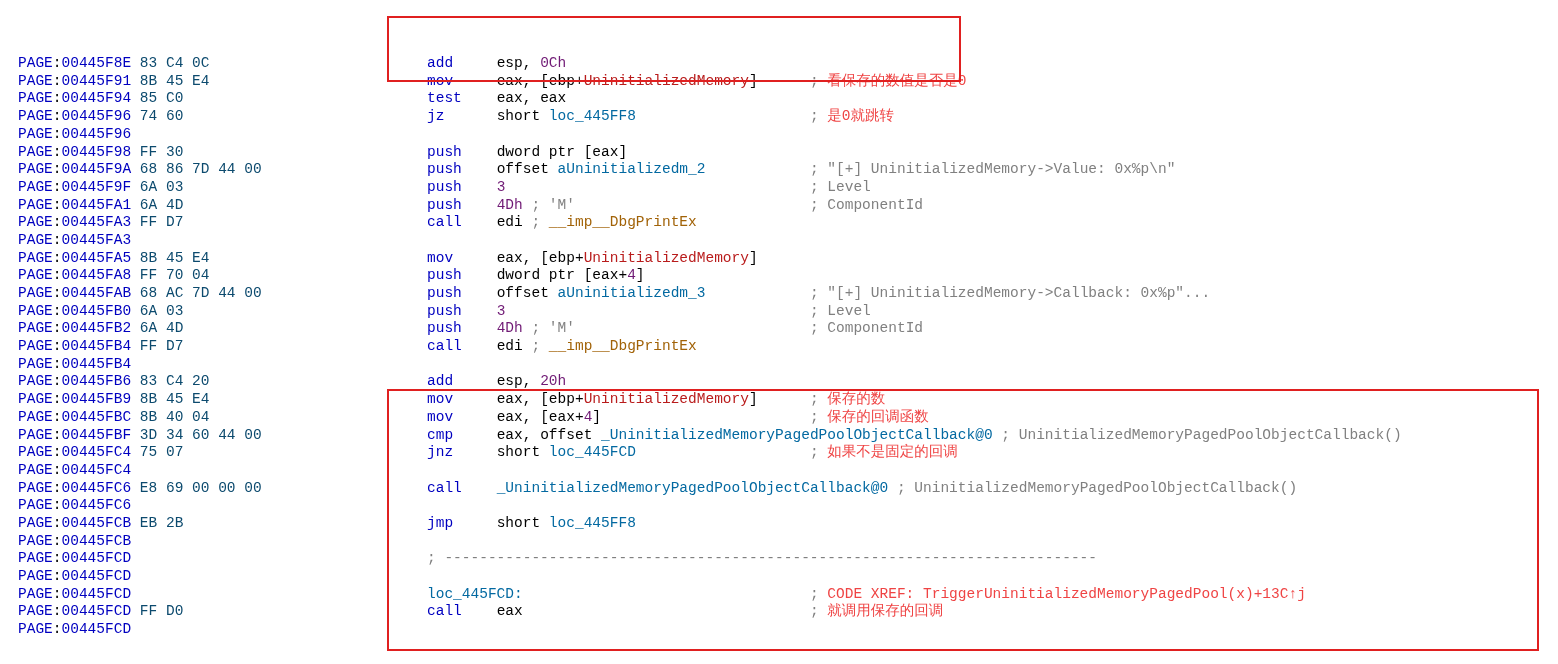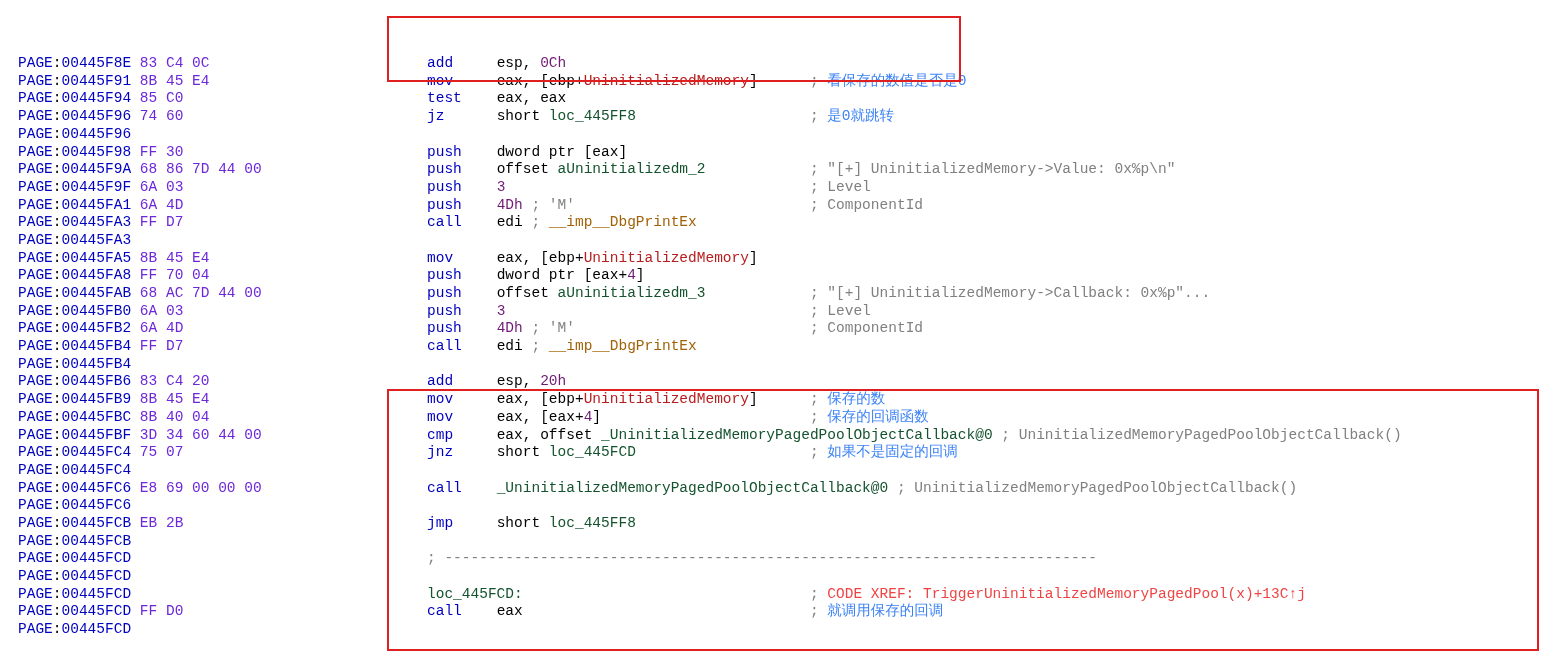--- a/index.html
+++ b/index.html
@@ -1,27 +1,27 @@
 <!DOCTYPE html>
 <html><head>
 <meta charset="utf-8">
 <style>
   body{margin:0;background:#fff;font-family:Consolas,'Courier New',monospace;font-size:14.5px;white-space:pre;color:#000;line-height:1.22;position:relative}
   .pad{padding:2px 0 0 18px}
   .kw{color:#0000c0}
-  .hex{color:#6d28d9}
+  .hex{color:#0c4a6e}
   .num{color:#701a75}
   .var{color:#b91c1c}
   .str{color:#808080}
   .cmt{color:#808080}
-  .lbl{color:#14532d}
+  .lbl{color:#0369a1}
   .imp{color:#a16207}
   .xref{color:#ef4444}
   .op{color:#000}
-  .arr{color:#3b82f6}
+  .arr{color:#ef4444}
   .redbox{position:absolute;border:2.5px solid #e02020;pointer-events:none}
 </style>
 </head>
 <body>
 
 
 <div class="pad" id="root"><div><span class="kw">PAGE</span><span class="op">:</span><span class="kw">00445F8E</span><span class="op"> </span><span class="hex">83 C4 0C                         </span><span class="kw">add     </span><span class="op">esp, </span><span class="num">0Ch</span></div><div><span class="kw">PAGE</span><span class="op">:</span><span class="kw">00445F91</span><span class="op"> </span><span class="hex">8B 45 E4                         </span><span class="kw">mov     </span><span class="op">eax, [ebp+</span><span class="var">UninitializedMemory</span><span class="op">]</span><span class="op">      </span><span class="cmt">; </span><span class="arr">看保存的数值是否是0</span></div><div><span class="kw">PAGE</span><span class="op">:</span><span class="kw">00445F94</span><span class="op"> </span><span class="hex">85 C0                            </span><span class="kw">test    </span><span class="op">eax, eax</span></div><div><span class="kw">PAGE</span><span class="op">:</span><span class="kw">00445F96</span><span class="op"> </span><span class="hex">74 60                            </span><span class="kw">jz      </span><span class="op">short </span><span class="lbl">loc_445FF8</span><span class="op">                    </span><span class="cmt">; </span><span class="arr">是0就跳转</span></div><div><span class="kw">PAGE</span><span class="op">:</span><span class="kw">00445F96</span><span class="op"> </span><span class="hex">                                 </span></div><div><span class="kw">PAGE</span><span class="op">:</span><span class="kw">00445F98</span><span class="op"> </span><span class="hex">FF 30                            </span><span class="kw">push    </span><span class="op">dword ptr [eax]</span></div><div><span class="kw">PAGE</span><span class="op">:</span><span class="kw">00445F9A</span><span class="op"> </span><span class="hex">68 86 7D 44 00                   </span><span class="kw">push    </span><span class="op">offset </span><span class="lbl">aUninitializedm_2</span><span class="op">            </span><span class="cmt">; </span><span class="str">"[+] UninitializedMemory-&gt;Value: 0x%p\n"</span></div><div><span class="kw">PAGE</span><span class="op">:</span><span class="kw">00445F9F</span><span class="op"> </span><span class="hex">6A 03                            </span><span class="kw">push    </span><span class="num">3</span><span class="op">                                   </span><span class="cmt">; </span><span class="str">Level</span></div><div><span class="kw">PAGE</span><span class="op">:</span><span class="kw">00445FA1</span><span class="op"> </span><span class="hex">6A 4D                            </span><span class="kw">push    </span><span class="num">4Dh </span><span class="cmt">; </span><span class="str">'M'</span><span class="op">                           </span><span class="cmt">; </span><span class="str">ComponentId</span></div><div><span class="kw">PAGE</span><span class="op">:</span><span class="kw">00445FA3</span><span class="op"> </span><span class="hex">FF D7                            </span><span class="kw">call    </span><span class="op">edi </span><span class="cmt">; </span><span class="imp">__imp__DbgPrintEx</span></div><div><span class="kw">PAGE</span><span class="op">:</span><span class="kw">00445FA3</span><span class="op"> </span><span class="hex">                                 </span></div><div><span class="kw">PAGE</span><span class="op">:</span><span class="kw">00445FA5</span><span class="op"> </span><span class="hex">8B 45 E4                         </span><span class="kw">mov     </span><span class="op">eax, [ebp+</span><span class="var">UninitializedMemory</span><span class="op">]</span></div><div><span class="kw">PAGE</span><span class="op">:</span><span class="kw">00445FA8</span><span class="op"> </span><span class="hex">FF 70 04                         </span><span class="kw">push    </span><span class="op">dword ptr [eax+</span><span class="num">4</span><span class="op">]</span></div><div><span class="kw">PAGE</span><span class="op">:</span><span class="kw">00445FAB</span><span class="op"> </span><span class="hex">68 AC 7D 44 00                   </span><span class="kw">push    </span><span class="op">offset </span><span class="lbl">aUninitializedm_3</span><span class="op">            </span><span class="cmt">; </span><span class="str">"[+] UninitializedMemory-&gt;Callback: 0x%p"...</span></div><div><span class="kw">PAGE</span><span class="op">:</span><span class="kw">00445FB0</span><span class="op"> </span><span class="hex">6A 03                            </span><span class="kw">push    </span><span class="num">3</span><span class="op">                                   </span><span class="cmt">; </span><span class="str">Level</span></div><div><span class="kw">PAGE</span><span class="op">:</span><span class="kw">00445FB2</span><span class="op"> </span><span class="hex">6A 4D                            </span><span class="kw">push    </span><span class="num">4Dh </span><span class="cmt">; </span><span class="str">'M'</span><span class="op">                           </span><span class="cmt">; </span><span class="str">ComponentId</span></div><div><span class="kw">PAGE</span><span class="op">:</span><span class="kw">00445FB4</span><span class="op"> </span><span class="hex">FF D7                            </span><span class="kw">call    </span><span class="op">edi </span><span class="cmt">; </span><span class="imp">__imp__DbgPrintEx</span></div><div><span class="kw">PAGE</span><span class="op">:</span><span class="kw">00445FB4</span><span class="op"> </span><span class="hex">                                 </span></div><div><span class="kw">PAGE</span><span class="op">:</span><span class="kw">00445FB6</span><span class="op"> </span><span class="hex">83 C4 20                         </span><span class="kw">add     </span><span class="op">esp, </span><span class="num">20h</span></div><div><span class="kw">PAGE</span><span class="op">:</span><span class="kw">00445FB9</span><span class="op"> </span><span class="hex">8B 45 E4                         </span><span class="kw">mov     </span><span class="op">eax, [ebp+</span><span class="var">UninitializedMemory</span><span class="op">]</span><span class="op">      </span><span class="cmt">; </span><span class="arr">保存的数</span></div><div><span class="kw">PAGE</span><span class="op">:</span><span class="kw">00445FBC</span><span class="op"> </span><span class="hex">8B 40 04                         </span><span class="kw">mov     </span><span class="op">eax, [eax+</span><span class="num">4</span><span class="op">]</span><span class="op">                        </span><span class="cmt">; </span><span class="arr">保存的回调函数</span></div><div><span class="kw">PAGE</span><span class="op">:</span><span class="kw">00445FBF</span><span class="op"> </span><span class="hex">3D 34 60 44 00                   </span><span class="kw">cmp     </span><span class="op">eax, offset </span><span class="lbl">_UninitializedMemoryPagedPoolObjectCallback@0</span><span class="cmt"> ; UninitializedMemoryPagedPoolObjectCallback()</span></div><div><span class="kw">PAGE</span><span class="op">:</span><span class="kw">00445FC4</span><span class="op"> </span><span class="hex">75 07                            </span><span class="kw">jnz     </span><span class="op">short </span><span class="lbl">loc_445FCD</span><span class="op">                    </span><span class="cmt">; </span><span class="arr">如果不是固定的回调</span></div><div><span class="kw">PAGE</span><span class="op">:</span><span class="kw">00445FC4</span><span class="op"> </span><span class="hex">                                 </span></div><div><span class="kw">PAGE</span><span class="op">:</span><span class="kw">00445FC6</span><span class="op"> </span><span class="hex">E8 69 00 00 00                   </span><span class="kw">call    </span><span class="lbl">_UninitializedMemoryPagedPoolObjectCallback@0</span><span class="cmt"> ; UninitializedMemoryPagedPoolObjectCallback()</span></div><div><span class="kw">PAGE</span><span class="op">:</span><span class="kw">00445FC6</span><span class="op"> </span><span class="hex">                                 </span></div><div><span class="kw">PAGE</span><span class="op">:</span><span class="kw">00445FCB</span><span class="op"> </span><span class="hex">EB 2B                            </span><span class="kw">jmp     </span><span class="op">short </span><span class="lbl">loc_445FF8</span></div><div><span class="kw">PAGE</span><span class="op">:</span><span class="kw">00445FCB</span><span class="op"> </span><span class="hex">                                 </span></div><div><span class="kw">PAGE</span><span class="op">:</span><span class="kw">00445FCD</span><span class="op"> </span><span class="hex">                                 </span><span class="cmt">; ---------------------------------------------------------------------------</span></div><div><span class="kw">PAGE</span><span class="op">:</span><span class="kw">00445FCD</span><span class="op"> </span><span class="hex">                                 </span></div><div><span class="kw">PAGE</span><span class="op">:</span><span class="kw">00445FCD</span><span class="op"> </span><span class="hex">                                 </span><span class="lbl">loc_445FCD:                                 </span><span class="cmt">; </span><span class="xref">CODE XREF: TriggerUninitializedMemoryPagedPool(x)+13C↑j</span></div><div><span class="kw">PAGE</span><span class="op">:</span><span class="kw">00445FCD</span><span class="op"> </span><span class="hex">FF D0                            </span><span class="kw">call    </span><span class="op">eax</span><span class="op">                                 </span><span class="cmt">; </span><span class="arr">就调用保存的回调</span></div><div><span class="kw">PAGE</span><span class="op">:</span><span class="kw">00445FCD</span><span class="op"> </span><span class="hex">                                 </span></div></div>
 
 <div class="redbox" style="left:387px;top:16px;width:570px;height:62px"></div>
 <div class="redbox" style="left:387px;top:389px;width:1148px;height:258px"></div>

